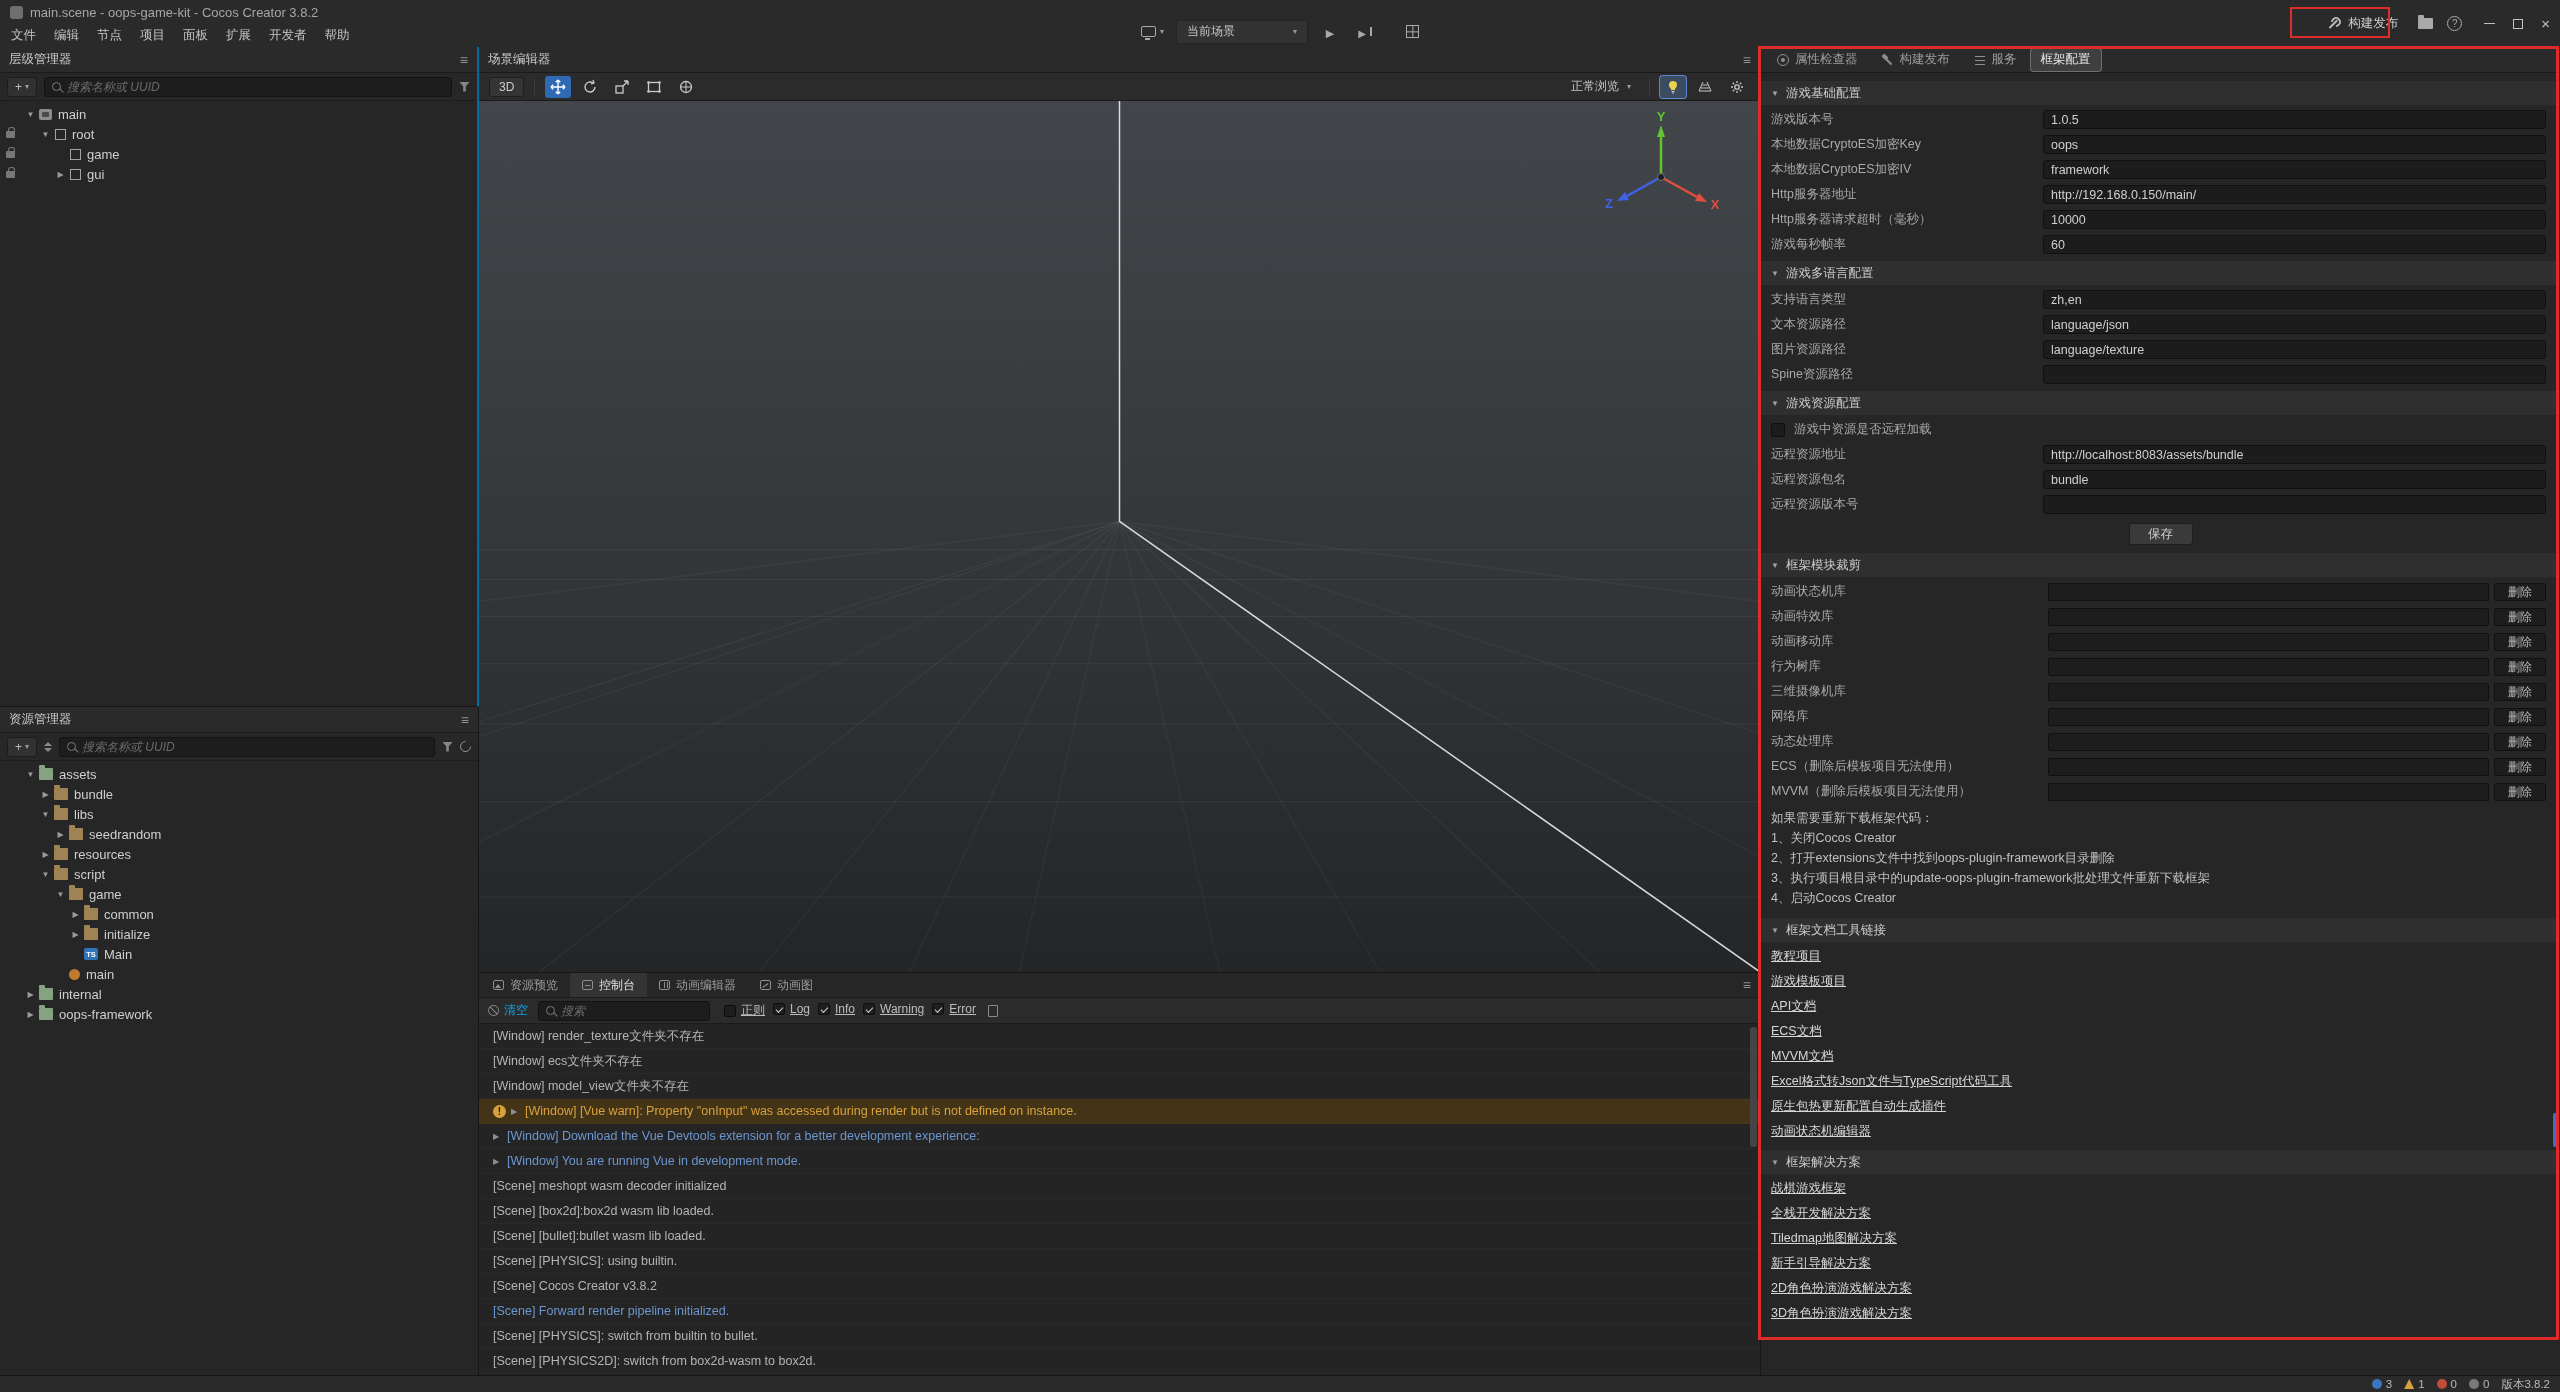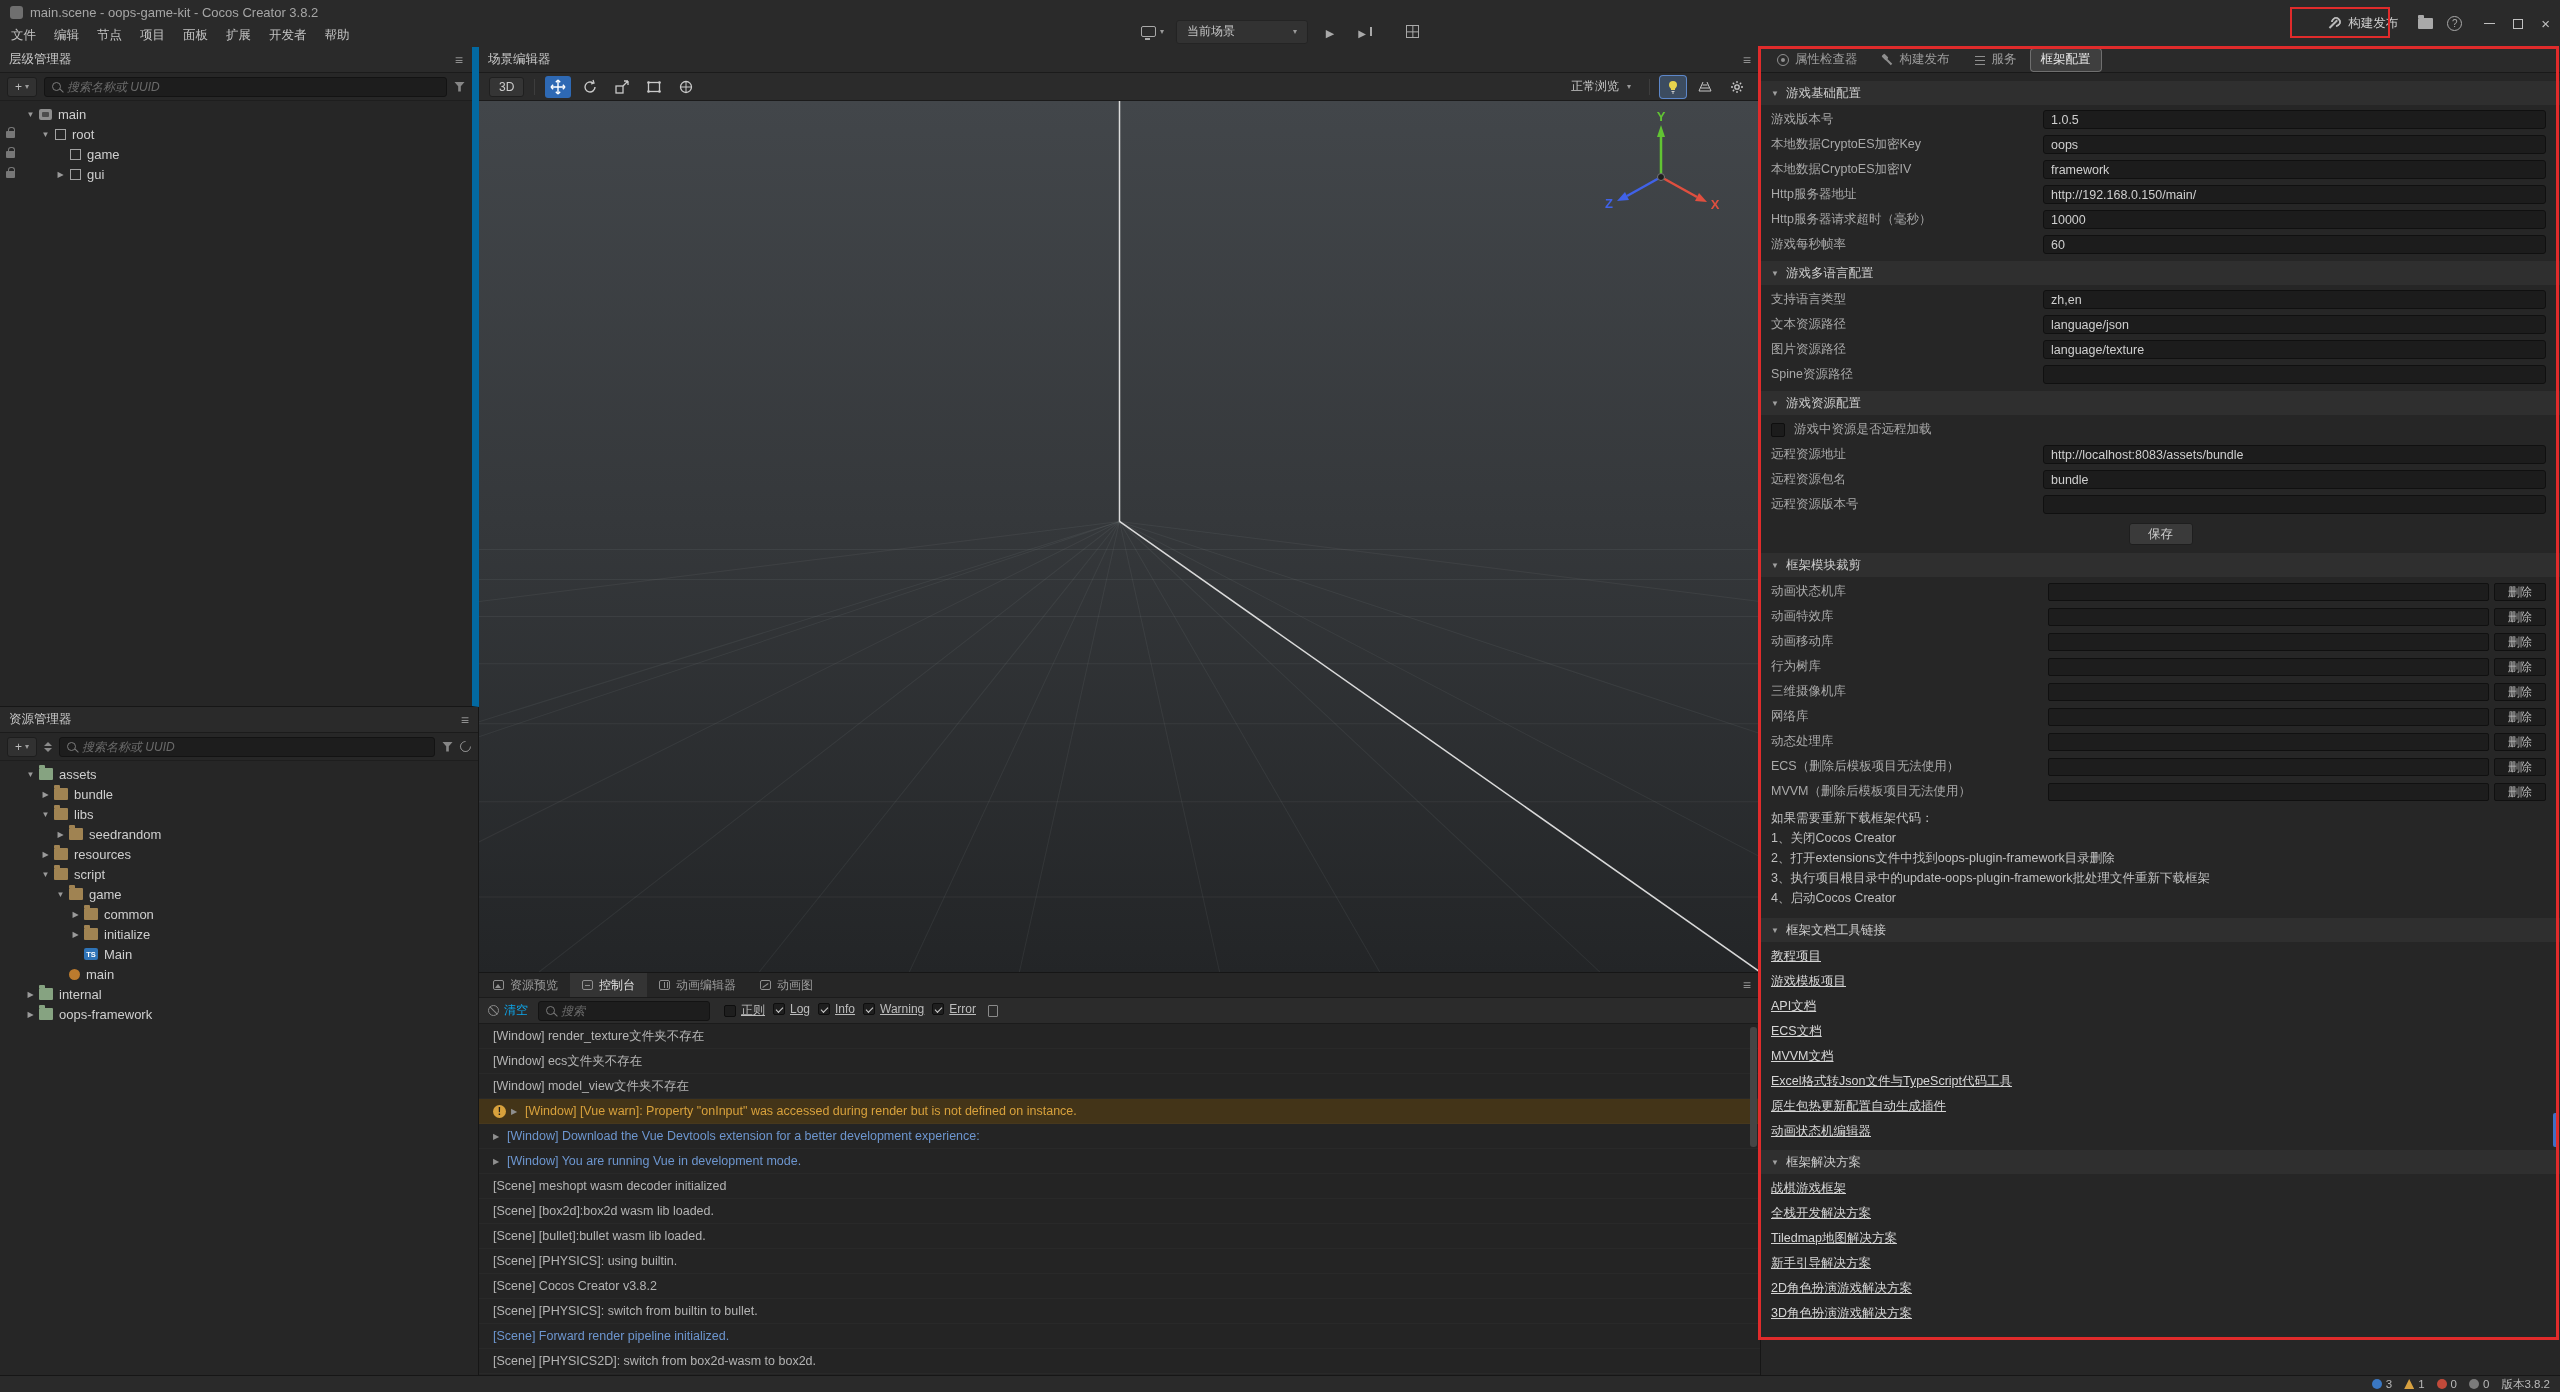--- a/index.html
+++ b/index.html
@@ -74,21 +74,21 @@
   .tree-icon.icon-folder::before{content:'';position:absolute;top:-3px;left:0;width:6px;height:3px;background:#a08352;border-radius:1px 1px 0 0;}
   .tree-icon.icon-db{background:#86a381;border-radius:1px;}
   .tree-icon.icon-db::before{content:'';position:absolute;top:-3px;left:0;width:6px;height:3px;background:#86a381;border-radius:1px 1px 0 0;}
   .tree-icon.icon-node{width:11px;height:11px;border:1.3px solid #a2a2a2;background:transparent;margin-left:3px;}
   .tree-icon.icon-scene{width:13px;height:11px;background:#8d8d8d;border-radius:2px;}
   .tree-icon.icon-scene::after{content:'';position:absolute;inset:3px;background:#4c4c4c;border-radius:1px;}
   .tree-icon.icon-ts{width:14px;height:12px;background:#2f74b8;border-radius:2px;display:flex;align-items:center;justify-content:center;}
   .tree-icon.icon-ts::after{content:'TS';color:#fff;font-size:7.5px;font-weight:bold;}
   .tree-icon.icon-dot{width:11px;height:11px;border-radius:50%;background:#bc7b2e;margin-left:2px;}
 
-  .hierarchy-panel{left:0;top:47px;width:479px;height:660px;border-right:7px solid #0369a1;border-bottom:1px solid #161616;display:flex;flex-direction:column;}
+  .hierarchy-panel{left:0;top:47px;width:479px;height:660px;border-right:2px solid #0369a1;border-bottom:1px solid #161616;display:flex;flex-direction:column;}
   .assets-panel{left:0;top:707px;width:479px;height:668px;border-right:1px solid #161616;display:flex;flex-direction:column;}
 
   
   .scene-panel{left:479px;top:47px;width:1282px;height:926px;border-right:1px solid #161616;border-bottom:1px solid #161616;display:flex;flex-direction:column;}
   .scene-toolbar{height:28px;display:flex;align-items:center;gap:6px;padding:0 10px;background:#2b2b2b;border-bottom:1px solid #1b1b1b;}
   .chip{height:20px;padding:0 9px;background:#353535;border:1px solid #1f1f1f;border-radius:3px;font-size:12px;color:#cdcdcd;display:flex;align-items:center;}
   .vsep{width:1px;height:16px;background:#3d3d3d;margin:0 4px;}
   .tool-btn{width:26px;height:22px;border-radius:3px;display:flex;align-items:center;justify-content:center;}
   .tool-btn.selected{background:#2e69b4;}
   .tool-btn.lit{background:#3c4c60;box-shadow:0 0 0 1px #5d87c9;}
@@ -618,30 +618,30 @@
           <span class="log-exp"></span>
           <span class="log-text">[Scene] [PHYSICS]: using builtin.</span>
         </div>
 
         <div class="log-row log-plain">
 
           <span class="log-exp"></span>
           <span class="log-text">[Scene] Cocos Creator v3.8.2</span>
         </div>
 
+        <div class="log-row log-blue">
+
+          <span class="log-exp"></span>
+          <span class="log-text">[Scene] Forward render pipeline initialized.</span>
+        </div>
+
         <div class="log-row log-plain">
 
           <span class="log-exp"></span>
           <span class="log-text">[Scene] [PHYSICS]: switch from builtin to bullet.</span>
-        </div>
-
-        <div class="log-row log-blue">
-
-          <span class="log-exp"></span>
-          <span class="log-text">[Scene] Forward render pipeline initialized.</span>
         </div>
 
         <div class="log-row log-plain">
 
           <span class="log-exp"></span>
           <span class="log-text">[Scene] [PHYSICS2D]: switch from box2d-wasm to box2d.</span>
         </div>
       </div>
   </div>
 

